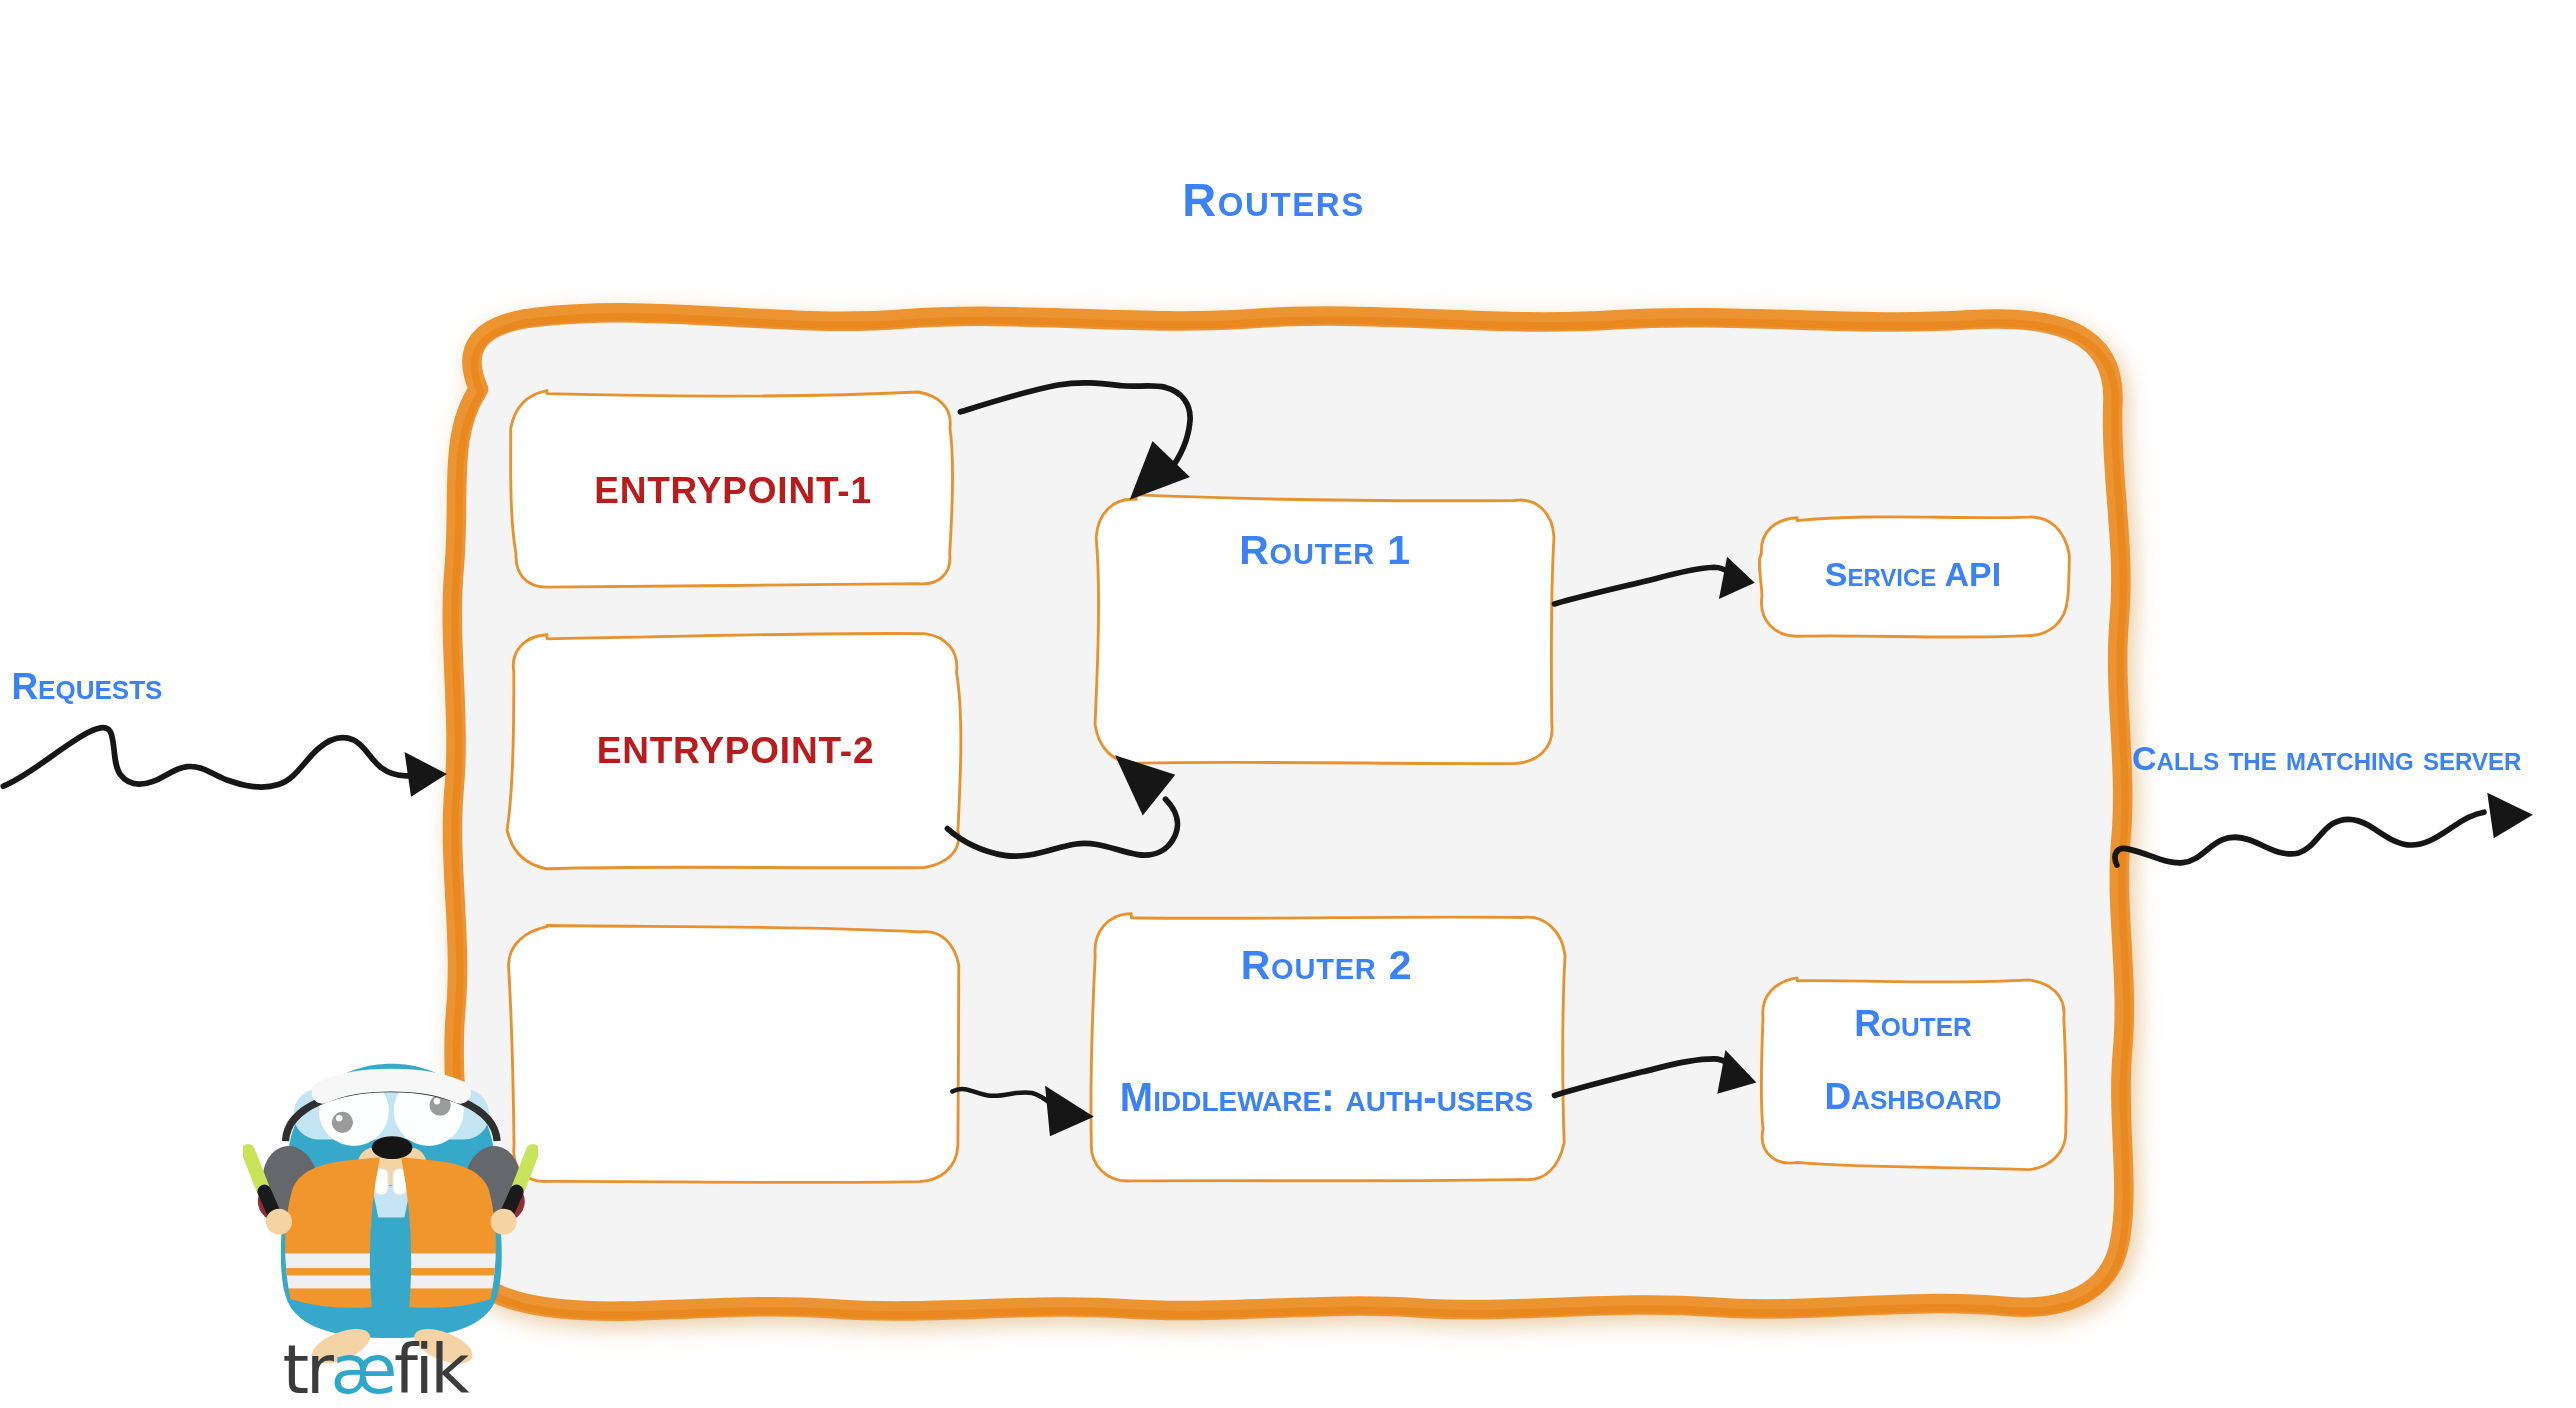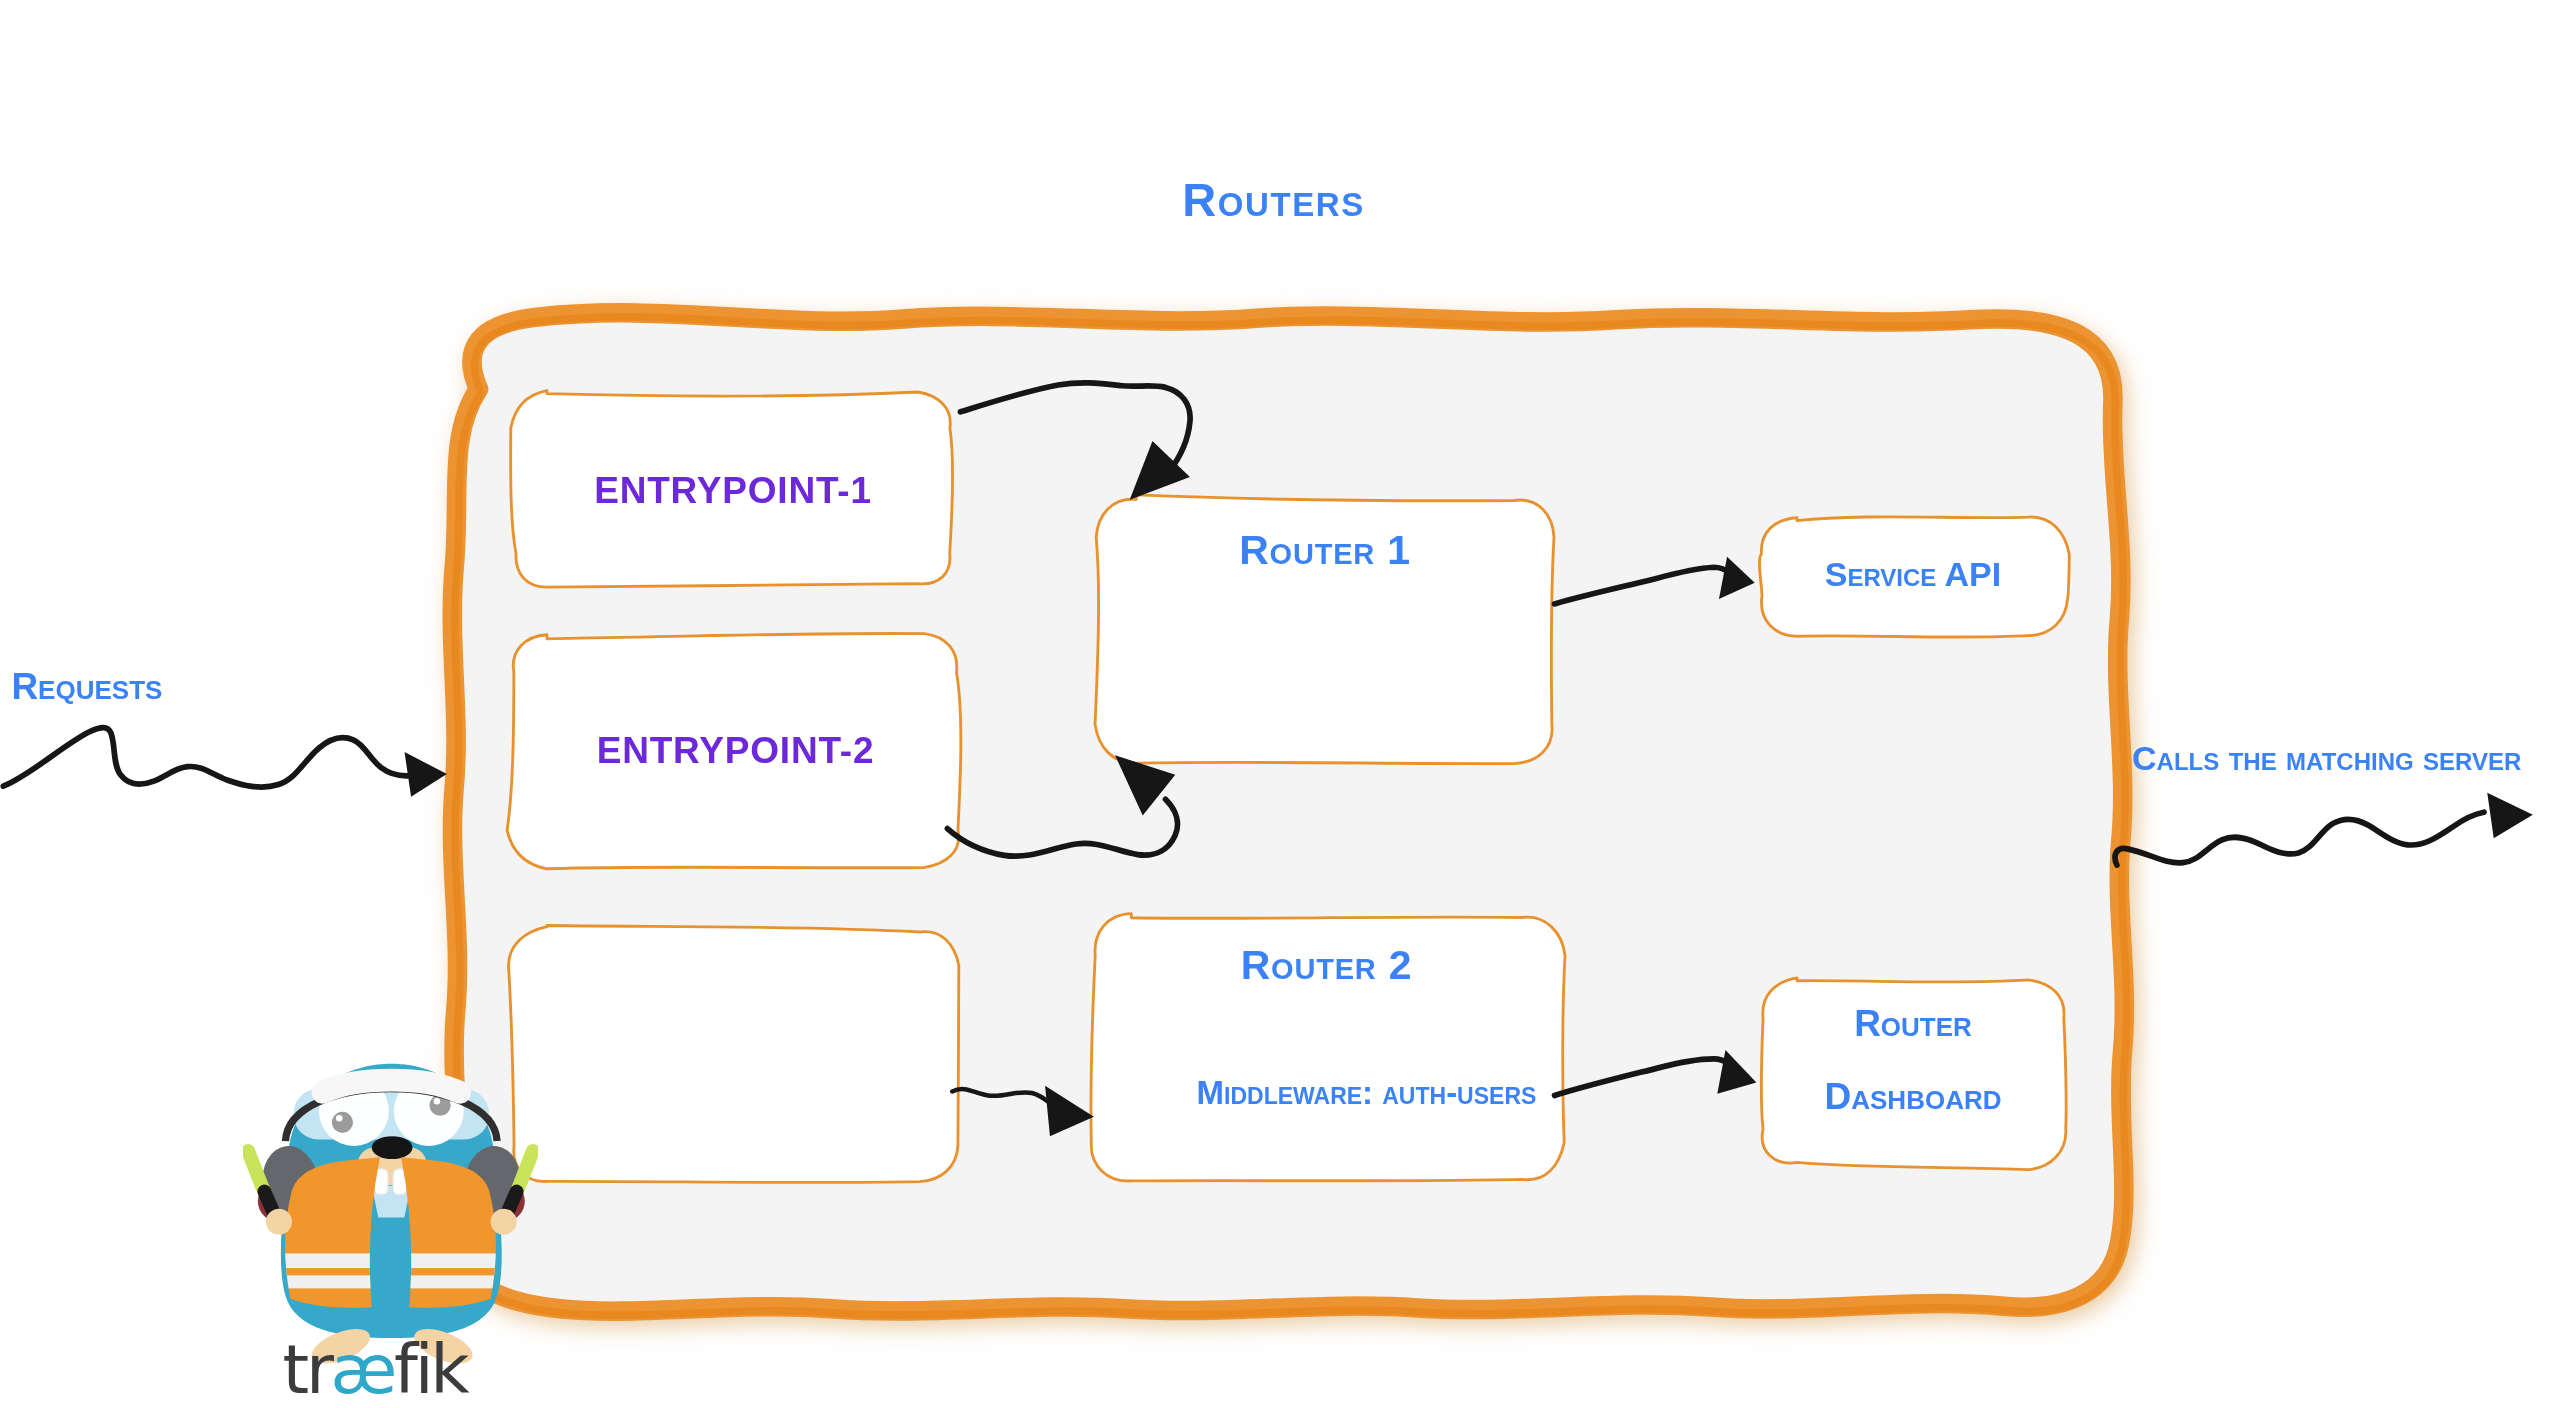--- a/index.html
+++ b/index.html
@@ -12,25 +12,25 @@
   .hand-box{fill:#ffffff;stroke:#E8922F;stroke-width:3.5;stroke-linejoin:round;}
   .container-fill{fill:#F4F4F4;stroke:#EC9330;stroke-width:24;stroke-linejoin:round;}
   .container-over{fill:none;stroke:#E8861C;stroke-width:9;opacity:.85;stroke-linejoin:round;}
   .arrow{stroke:#161616;stroke-width:7;fill:none;stroke-linecap:round;stroke-linejoin:round;}
   .arrow.thin{stroke-width:5.5;}
   .ahead{fill:#161616;stroke:none;}
   .lbl{position:absolute;font-weight:700;font-variant:small-caps;white-space:nowrap;color:#3b82f6;line-height:1.15;}
   .center{text-align:center;}
   .title{font-size:47px;letter-spacing:1.6px;}
   .ep-lbl{position:absolute;display:flex;align-items:center;justify-content:center;
-          font-weight:700;font-size:37px;letter-spacing:0.8px;color:#6d28d9;}
+          font-weight:700;font-size:37px;letter-spacing:0.8px;color:#b91c1c;}
   .r-title{font-size:41px;letter-spacing:0.8px;}
   .r-rule{font-size:34px;}
   .r-rule-sm{font-size:29px;}
-  .r-mw{font-size:33px;margin-left:40px;}
+  .r-mw{font-size:40px;}
   .svc{font-size:34px;}
   .svc-lg{font-size:37px;}
   .flow-lbl{font-size:37px;}
   .flow-lbl-sm{font-size:34px;}
   .wordmark{
     position:absolute;left:210px;top:1330px;width:329px;text-align:center;
     font-family:"DejaVu Sans",sans-serif;font-size:68px;font-weight:400;
     letter-spacing:-3.3px;color:#3C3C3C;white-space:nowrap;
   }
   .wordmark .ae{color:#2FA7C8;}

